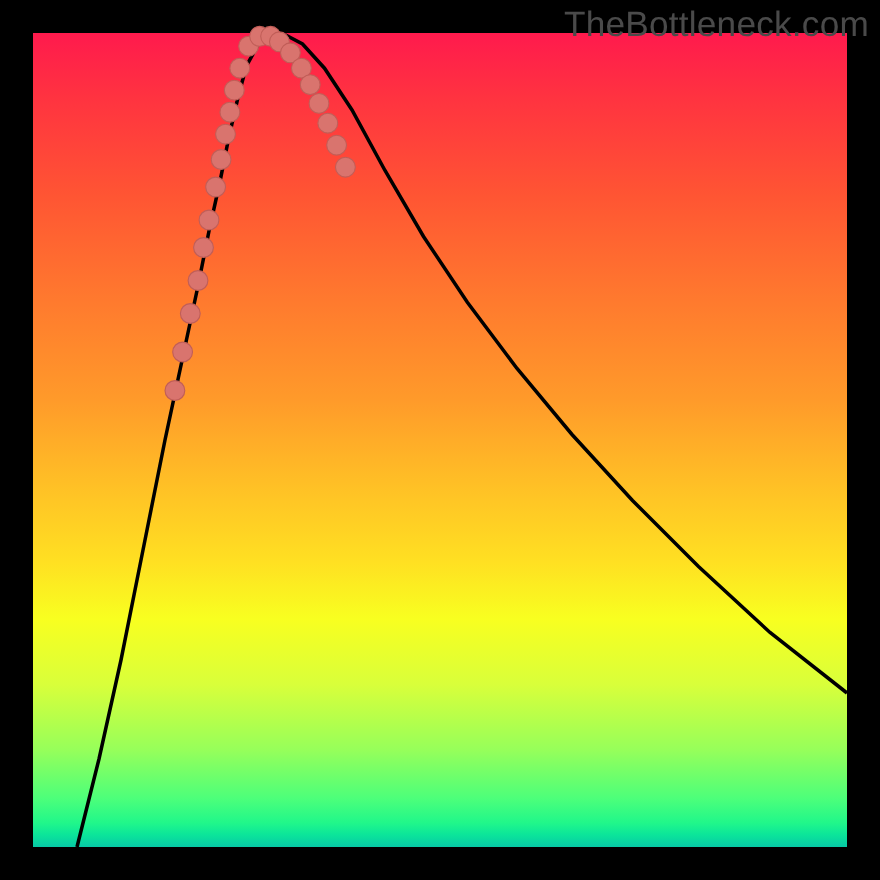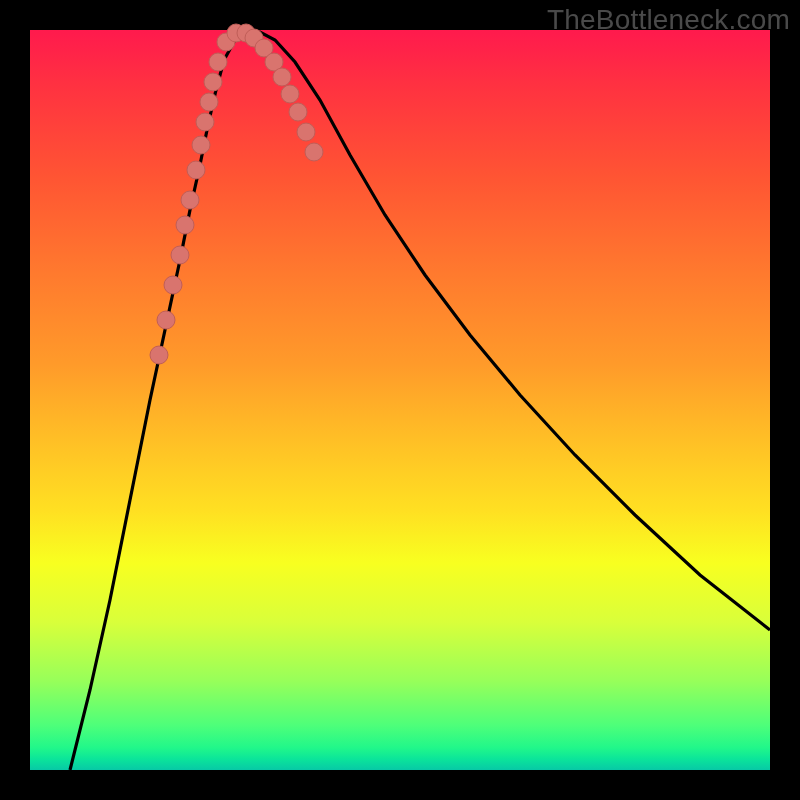--- a/index.html
+++ b/index.html
@@ -41,21 +41,21 @@
       #21f78a 97%,
       #0be59a 98.5%,
       #07c9a6 100%
     );
   }
   .watermark {
     position: absolute;
     top: 4px;
     right: 10px;
     color: #4a4a4a;
-    font-size: 28px;
+    font-size: 32px;
     font-weight: 500;
     letter-spacing: 0.2px;
     user-select: none;
   }
   svg.curve {
     position: absolute;
     left: 30px;
     top: 30px;
     width: 740px;
     height: 740px;

